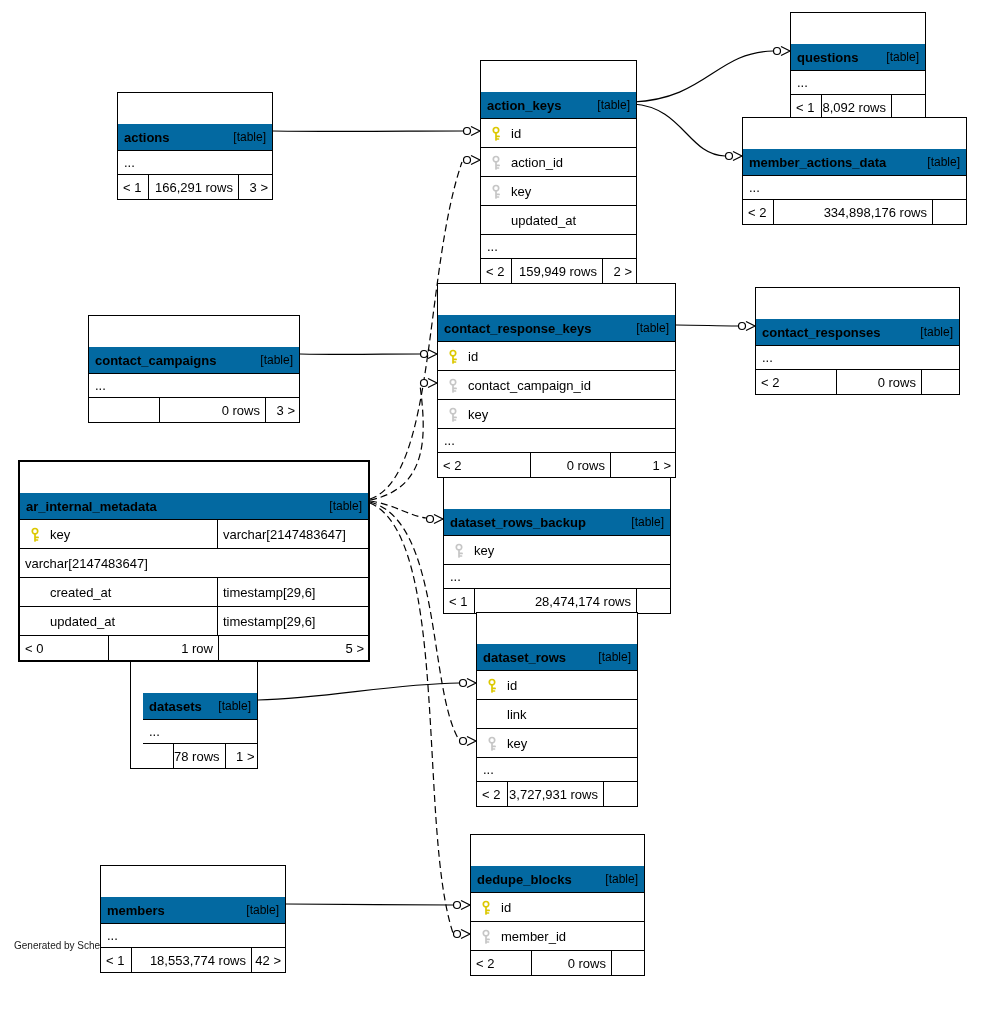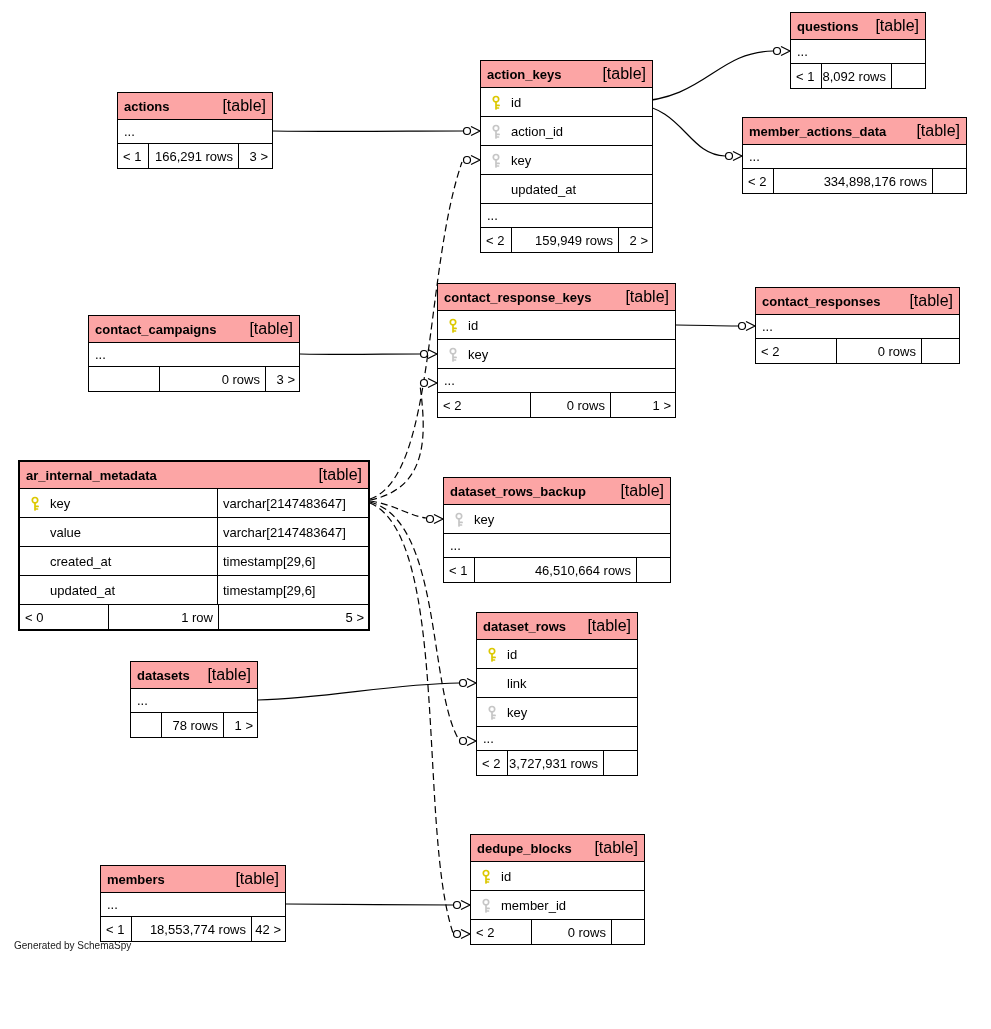--- a/index.html
+++ b/index.html
@@ -5,23 +5,23 @@
   * { margin: 0; padding: 0; box-sizing: border-box; }
   html, body { background: #ffffff; }
   body { font-family: "Liberation Sans", "DejaVu Sans", sans-serif; color: #000; }
   #diagram-canvas { position: relative; width: 991px; height: 1029px; background: #fff; overflow: hidden; }
   #connector-layer { position: absolute; left: 0; top: 0; }
   .conn-path { fill: none; stroke: #000; stroke-width: 1.2px; }
   .conn-path.dashed { stroke-dasharray: 7 4; }
   .conn-dot { fill: #fff; stroke: #000; stroke-width: 1.2px; }
   .table-node { position: absolute; background: #fff; border: 1px solid #000; font-size: 13px; }
   .table-node.emphasized { border-width: 2px; }
-  .tbl-header { display: flex; justify-content: space-between; align-items: center; height: 27px; padding: 0 6px; background: #fca5a5; border-bottom: 1px solid #000; }
+  .tbl-header { display: flex; justify-content: space-between; align-items: center; height: 27px; padding: 0 6px; background: #0369a1; border-bottom: 1px solid #000; margin-top: 31px; }
   .tbl-name { font-weight: bold; white-space: nowrap; }
-  .tbl-badge { font-size: 16px; margin-left: 10px; white-space: nowrap; }
+  .tbl-badge { font-size: 12px; margin-left: 10px; white-space: nowrap; }
   .tbl-row { display: flex; align-items: center; height: 29px; border-bottom: 1px solid #000; }
   .tbl-row.ellipsis { height: 24px; padding-left: 6px; }
   .col-name-cell { display: flex; align-items: center; height: 100%; }
   .col-name-cell.with-type { border-right: 1px solid #000; flex: 0 0 auto; }
   .key-cell { flex: 0 0 30px; display: flex; justify-content: center; align-items: center; }
   .col-name, .col-type { white-space: nowrap; }
   .col-type { padding-left: 5px; }
   .tbl-footer { display: flex; height: 24px; align-items: stretch; }
   .f-left { flex: 0 0 30px; display: flex; align-items: center; padding-left: 5px; white-space: nowrap; }
   .f-mid { flex: 1 1 auto; display: flex; align-items: center; justify-content: flex-end; padding-right: 5px; border-left: 1px solid #000; white-space: nowrap; }
@@ -106,21 +106,21 @@
       </div>
       <div class="tbl-row ellipsis">
         <span>...</span>
       </div>
       <div class="tbl-footer">
         <span class="f-left">&lt; 1</span>
         <span class="f-mid">166,291 rows</span>
         <span class="f-right">3 &gt;</span>
       </div>
     </div>
-    <div class="table-node" style="left: 480px; top: 60px; width: 173px;">
+    <div class="table-node" style="left: 480px; top: 60px; width: 157px;">
       <div class="tbl-header">
         <span class="tbl-name">action_keys</span>
         <span class="tbl-badge">[table]</span>
       </div>
       <div class="tbl-row">
         <span class="col-name-cell">
           <span class="key-cell">
             <svg width="12" height="15" viewBox="0 0 12 15">
               <g fill="none" stroke="#dcc800" stroke-width="1.7" stroke-linecap="round">
                 <circle cx="6" cy="4.2" r="2.7"></circle>
@@ -207,20 +207,33 @@
       <div class="tbl-row">
         <span class="col-name-cell">
           <span class="key-cell">
             <svg width="12" height="15" viewBox="0 0 12 15">
               <g fill="none" stroke="#c6c6c6" stroke-width="1.7" stroke-linecap="round">
                 <circle cx="6" cy="4.2" r="2.7"></circle>
                 <path d="M6 6.9 L6 14 M6 10.4 L9.1 10.4 M6 13 L8.5 13"></path>
               </g>
             </svg>
           </span>
+          <span class="col-name">contact_campaign_id</span>
+        </span>
+      </div>
+      <div class="tbl-row">
+        <span class="col-name-cell">
+          <span class="key-cell">
+            <svg width="12" height="15" viewBox="0 0 12 15">
+              <g fill="none" stroke="#c6c6c6" stroke-width="1.7" stroke-linecap="round">
+                <circle cx="6" cy="4.2" r="2.7"></circle>
+                <path d="M6 6.9 L6 14 M6 10.4 L9.1 10.4 M6 13 L8.5 13"></path>
+              </g>
+            </svg>
+          </span>
           <span class="col-name">key</span>
         </span>
       </div>
       <div class="tbl-row ellipsis">
         <span>...</span>
       </div>
       <div class="tbl-footer">
         <span class="f-left" style="flex: 0 0 92px;">&lt; 2</span>
         <span class="f-mid" style="flex: 0 0 80px;">0 rows</span>
         <span class="f-right" style="flex: 1 1 auto;">1 &gt;</span>
@@ -253,24 +266,20 @@
                 <circle cx="6" cy="4.2" r="2.7"></circle>
                 <path d="M6 6.9 L6 14 M6 10.4 L9.1 10.4 M6 13 L8.5 13"></path>
               </g>
             </svg>
           </span>
           <span class="col-name">key</span>
         </span>
         <span class="col-type">varchar[2147483647]</span>
       </div>
       <div class="tbl-row">
-        <span class="col-name-cell with-type" style="width: 198px;">
-          <span class="key-cell"></span>
-          <span class="col-name">value</span>
-        </span>
         <span class="col-type">varchar[2147483647]</span>
       </div>
       <div class="tbl-row">
         <span class="col-name-cell with-type" style="width: 198px;">
           <span class="key-cell"></span>
           <span class="col-name">created_at</span>
         </span>
         <span class="col-type">timestamp[29,6]</span>
       </div>
       <div class="tbl-row">
@@ -302,25 +311,25 @@
             </svg>
           </span>
           <span class="col-name">key</span>
         </span>
       </div>
       <div class="tbl-row ellipsis">
         <span>...</span>
       </div>
       <div class="tbl-footer">
         <span class="f-left">&lt; 1</span>
-        <span class="f-mid">46,510,664 rows</span>
+        <span class="f-mid">28,474,174 rows</span>
         <span class="f-right"></span>
       </div>
     </div>
-    <div class="table-node" style="left: 130px; top: 661px; width: 128px;">
+    <div class="table-node" style="left: 130px; top: 661px; width: 128px; padding-left: 12px;">
       <div class="tbl-header">
         <span class="tbl-name">datasets</span>
         <span class="tbl-badge">[table]</span>
       </div>
       <div class="tbl-row ellipsis">
         <span>...</span>
       </div>
       <div class="tbl-footer">
         <span class="f-left"></span>
         <span class="f-mid">78 rows</span>

